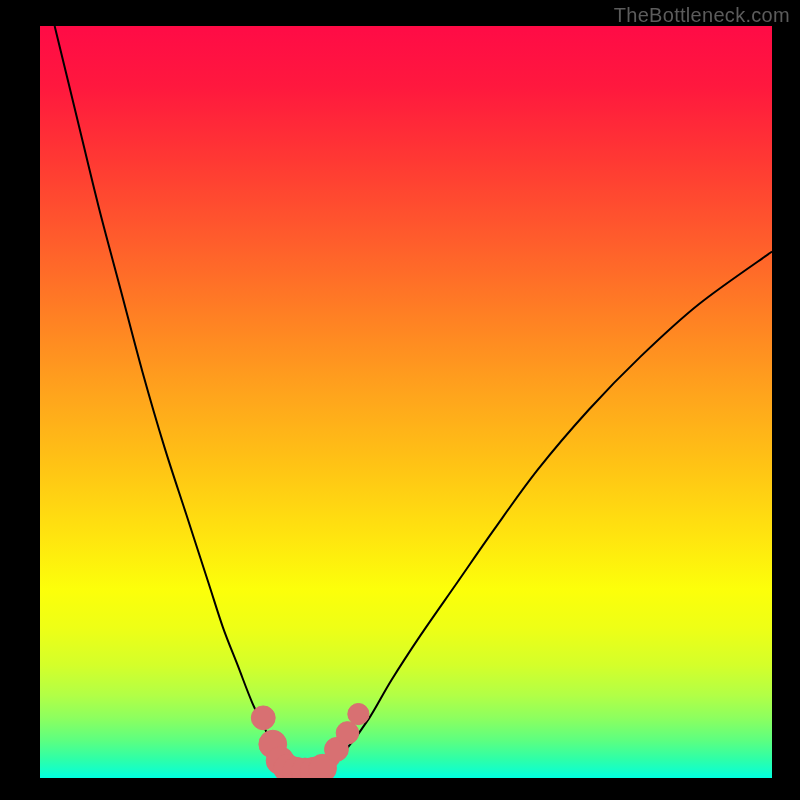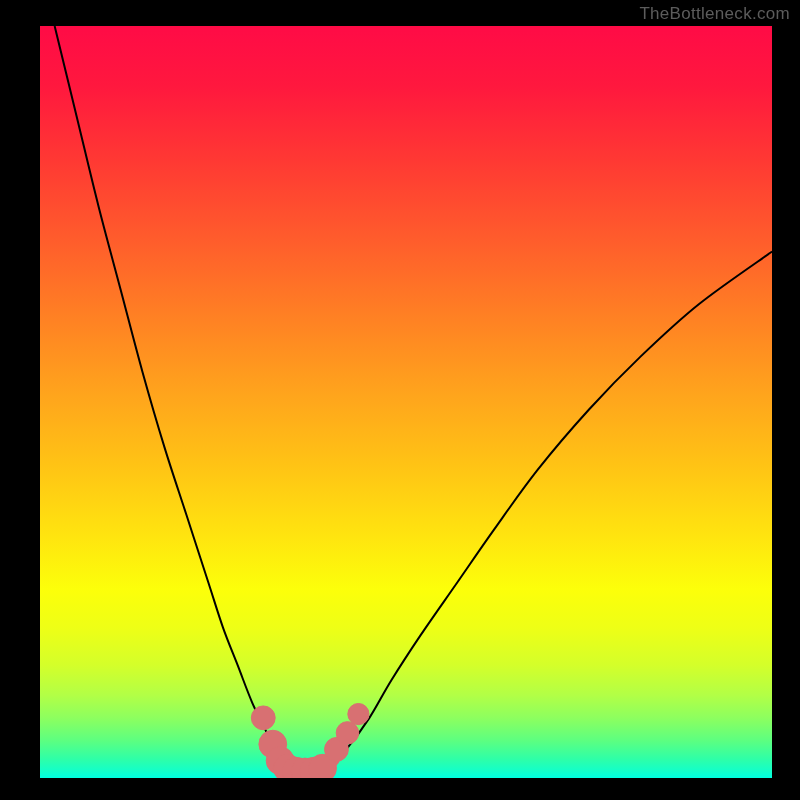--- a/index.html
+++ b/index.html
@@ -42,21 +42,21 @@
       #2effa8 97.5%,
       #14ffc8 99%,
       #00ffe0 100%
     );
   }
   .watermark {
     position: absolute;
     top: 4px;
     right: 10px;
     color: #5c5c5c;
-    font-size: 17px;
+    font-size: 20px;
     font-weight: 500;
     letter-spacing: 0.3px;
     user-select: none;
   }
   svg.curves {
     position: absolute;
     left: 0; top: 0;
     width: 732px;
     height: 752px;
   }

